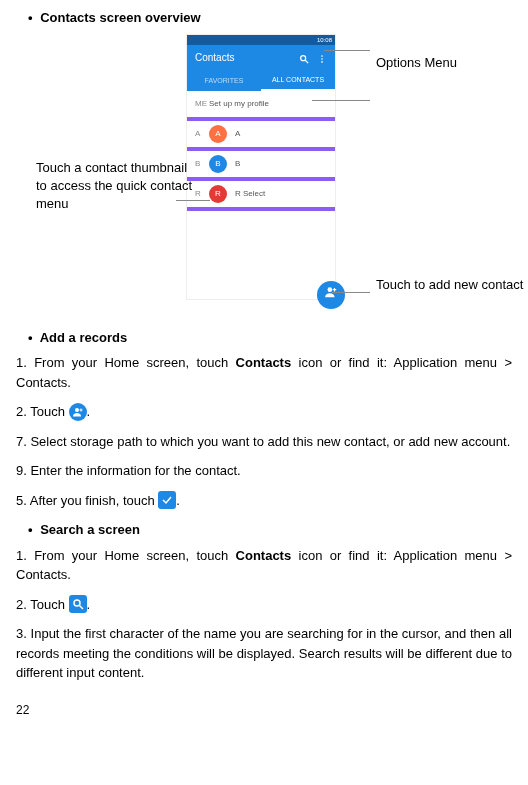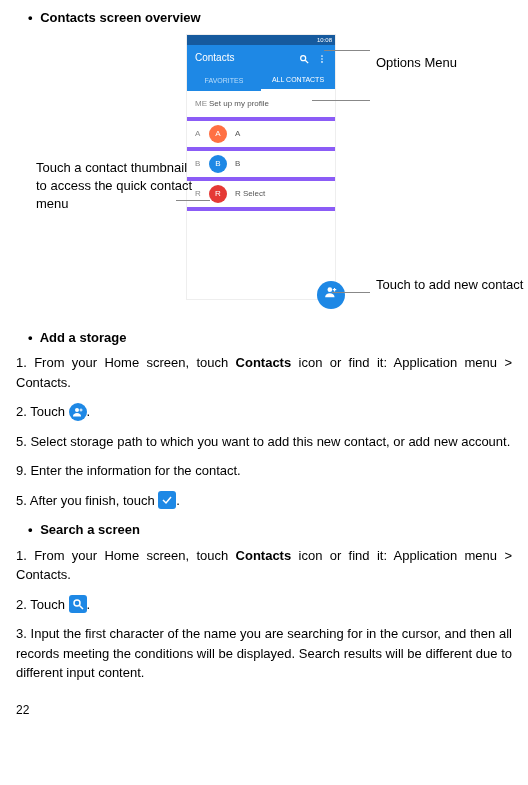--- a/index.html
+++ b/index.html
@@ -196,35 +196,35 @@
   <div class="callout right co-add">Touch to add new contact</div>
 
   <div class="line ln-options"></div>
   <div class="line ln-search"></div>
   <div class="line ln-thumb"></div>
   <div class="line ln-add"></div>
 </div>
 
 <div class="section-heading">
   <span class="bullet">•</span>
-  <span>Add a storage</span>
+  <span>Add a records</span>
 </div>
 <p>
   <span>1. From your Home screen, touch </span><span class="bold">Contacts</span><span> icon or find it: Application menu &gt; Contacts.</span>
 </p>
 <p>
   <span>2. Touch </span><span class="inline-icon round">
       <svg viewBox="0 0 24 24" width="12" height="12" fill="#fff">
         <circle cx="10" cy="8" r="4"></circle>
         <path d="M2 20c0-3.3 3.6-6 8-6s8 2.7 8 6v1H2z"></path>
         <path d="M19 7h2v2h-2v2h-2v-2h-2V7h2V5h2z"></path>
       </svg>
     </span><span>.</span>
 </p>
-<p>5. Select storage path to which you want to add this new contact, or add new account.</p>
+<p>7. Select storage path to which you want to add this new contact, or add new account.</p>
 <p>9. Enter the information for the contact.</p>
 <p>
   <span>5. After you finish, touch </span><span class="inline-icon">
       <svg viewBox="0 0 24 24" width="12" height="12" fill="none" stroke="#fff" stroke-width="3">
         <polyline points="4,12 10,18 20,6"></polyline>
       </svg>
     </span><span>.</span>
 </p>
 
 <div class="section-heading">

